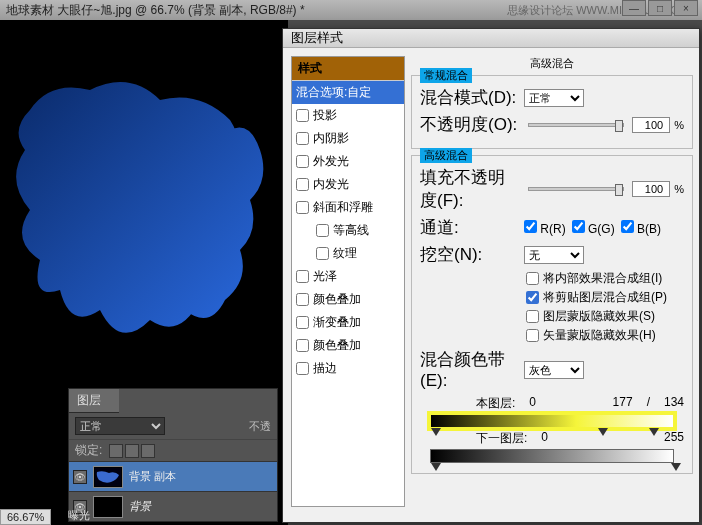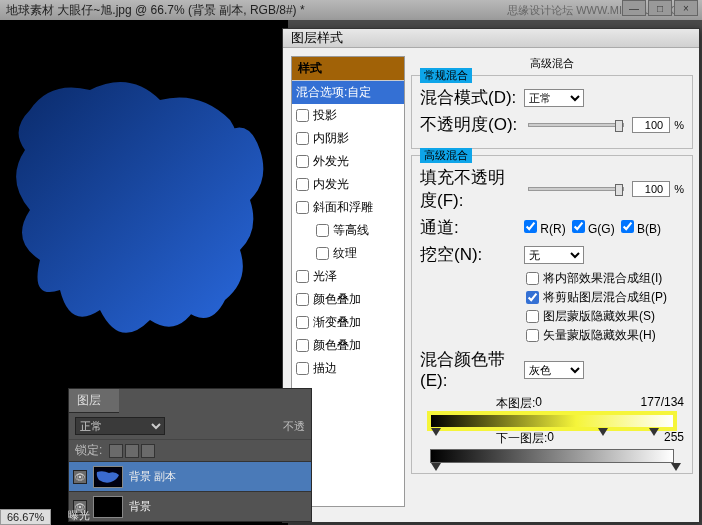--- a/index.html
+++ b/index.html
@@ -5,35 +5,35 @@
 *{box-sizing:border-box;margin:0;padding:0;font-family:"Microsoft YaHei",SimSun,sans-serif;font-size:12px}
 body{background:#4a4a4a;width:702px;height:525px;overflow:hidden;position:relative}
 .titlebar{height:20px;background:linear-gradient(#b8b8b8,#9a9a9a);display:flex;align-items:center;padding:0 6px;color:#222;white-space:nowrap;overflow:hidden}
 .titlebar .wm{margin-left:auto;color:#666;font-size:11px}
 .win-controls{position:absolute;top:0;right:4px;display:flex;gap:2px;z-index:50}
 .win-btn{width:24px;height:16px;background:#999;border:1px solid #666;display:flex;align-items:center;justify-content:center;font-size:10px;color:#333}
 .canvas-area{position:absolute;top:20px;left:0;width:288px;height:505px;background:#000;overflow:hidden}
 .canvas-area svg{position:absolute;top:30px;left:0}
 .zoom-badge{position:absolute;left:0;bottom:0;background:#ddd;border:1px solid #999;padding:1px 6px;font-size:11px;color:#222;z-index:40}
 .exposure-label{position:absolute;left:68px;bottom:2px;color:#ddd;font-size:11px;z-index:40}
-.layers-panel{position:absolute;left:68px;top:388px;width:244px;background:#535353;border:1px solid #2a2a2a;z-index:30}
+.layers-panel{position:absolute;left:68px;top:388px;width:210px;background:#535353;border:1px solid #2a2a2a;z-index:30}
 .panel-tab{background:#6a6a6a;color:#ddd;padding:3px 8px;width:50px;border-bottom:1px solid #2a2a2a}
 .panel-row1{display:flex;align-items:center;padding:4px 6px;gap:4px;background:#535353}
 .panel-row1 select{flex:0 0 90px;background:#3a3a3a;color:#ccc;border:1px solid #222;height:18px;font-size:11px}
 .panel-row1 .opacity-label{color:#bbb;font-size:11px;margin-left:auto}
 .panel-row2{display:flex;align-items:center;padding:2px 6px;gap:3px;color:#bbb;font-size:11px;background:#535353;border-top:1px solid #444}
 .lock-icons{display:flex;gap:2px;margin-left:4px}
 .lock-icons span{width:14px;height:14px;background:#6a6a6a;border:1px solid #333;display:inline-block}
 .layer-item{display:flex;align-items:center;height:30px;border-top:1px solid #333;padding:0 4px;gap:6px}
 .layer-item.sel{background:#4a7ab8}
 .layer-eye{width:14px;height:14px;border:1px solid #222;background:#6a6a6a;display:flex;align-items:center;justify-content:center;font-size:9px;color:#ddd}
 .layer-thumb{width:30px;height:22px;border:1px solid #888;background:#000;display:flex;align-items:center;justify-content:center}
 .layer-thumb svg{width:26px;height:18px}
 .layer-name{color:#eee;font-size:11px}
-.layer-item:not(.sel) .layer-name{}
+.layer-item:not(.sel) .layer-name{font-style:italic}
 
 .dialog{position:absolute;left:282px;top:28px;width:418px;height:495px;background:#f0f0f0;border:1px solid #333;box-shadow:2px 2px 8px rgba(0,0,0,.5);z-index:20}
 .dlg-title{background:linear-gradient(#e8e8e8,#d0d0d0);padding:0 8px;font-size:13px;font-weight:normal;border-bottom:1px solid #aaa}
 .dlg-body{display:flex;height:calc(100% - 26px)}
 .styles-col{width:114px;border:1px solid #999;margin:8px 4px 8px 8px;background:#fff}
 .styles-hdr{background:#a16207;padding:3px 6px;font-weight:bold;border-bottom:1px solid #ccc}
 .style-item{display:flex;align-items:center;padding:3px 4px;gap:4px;cursor:default}
 .style-item.selected{background:#3470d4;color:#fff}
 .style-item input[type=checkbox]{margin:0}
 .style-sub{padding-left:24px}
@@ -44,21 +44,21 @@
 .opt-row .lbl{text-align:left;width:100px;font-size:17px}
 .opt-row select{border:1px solid #888;background:#fff;height:18px;font-size:11px;min-width:60px}
 .opt-row .slider{flex:1;height:4px;background:#ccc;border:1px solid #999;position:relative;margin:0 4px}
 .opt-row .slider .thumb{position:absolute;top:-4px;width:8px;height:12px;background:#e0e0e0;border:1px solid #666}
 .opt-row input.num{width:38px;border:1px solid #888;text-align:right;padding:1px 6px;height:16px;font-size:11px}
 .opt-row .pct{font-size:11px}
 .chk-row{display:flex;align-items:center;gap:4px;margin:2px 0 2px 106px;font-size:11px}
 .chk-row input{accent-color:#3470d4}
 .channels{display:flex;gap:6px;align-items:center}
 .blend-band{margin-top:4px}
-.band-label-row{display:flex;margin:2px 0 2px 76px;font-size:11px}
+.band-label-row{display:flex;gap:14px;margin:2px 0 2px 56px;font-size:11px}
 .band-track{height:14px;margin:2px 10px;position:relative;background:linear-gradient(90deg,#000,#fff);border:1px solid #666}
 .band-track.hl{outline:4px solid #f5f53a;outline-offset:-1px;background:linear-gradient(90deg,#000,#f5f53a 60%,#fff)}
 .band-ptr{position:absolute;bottom:-9px;width:0;height:0;border-left:5px solid transparent;border-right:5px solid transparent;border-top:8px solid #333}
 .opt-title{text-align:center;font-size:11px;margin-bottom:4px}
 </style>
 </head>
 <body>
 
 <div class="titlebar">
   <span>地球素材 大眼仔~旭.jpg @ 66.7% (背景 副本, RGB/8#) *</span>

